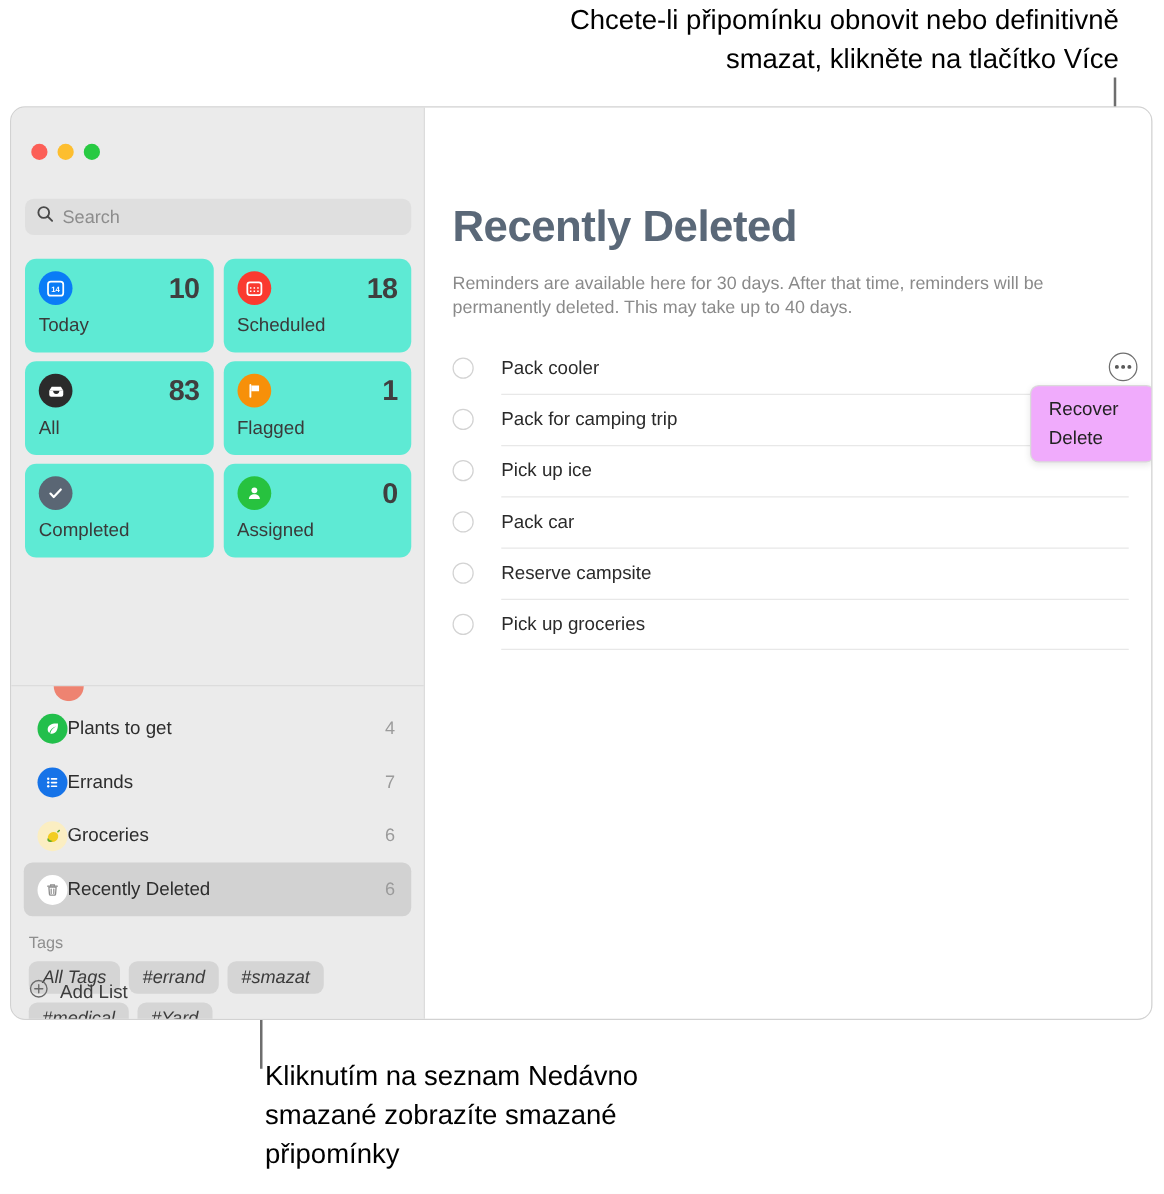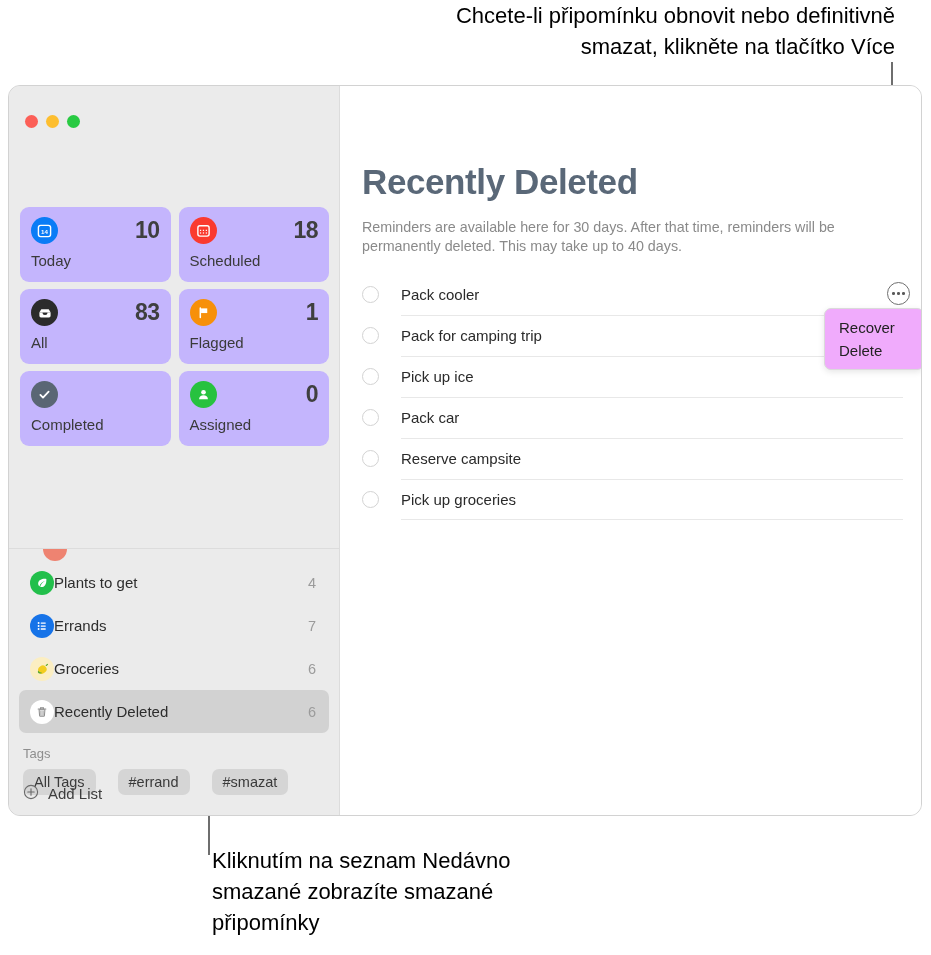--- a/index.html
+++ b/index.html
@@ -71,21 +71,21 @@
   }
 
   .tiles {
     position: absolute; left: 11px; top: 121px;
     width: 309px;
     display: grid;
     grid-template-columns: 1fr 1fr;
     gap: 7px 8px;
   }
   .tile {
-    background: #c4b5fd;
+    background: #5eead4;
     border-radius: 9px;
     height: 75px;
     padding: 10px 11px 0 11px;
     position: relative;
   }
   .tile-top { display: flex; align-items: center; justify-content: space-between; }
   .tile-count {
     font-size: 23px; font-weight: bold; color: #3f3f3f; letter-spacing: -0.5px;
   }
   .tile-label {
@@ -133,21 +133,21 @@
   .li-green { background: #22bf4b; }
   .li-blue { background: #1673e8; }
   .li-lemon { background: #fbeec2; }
   .li-white { background: #ffffff; }
   .list-name { flex: 1; font-size: 15px; color: #2d2d2d; }
   .list-count { font-size: 14.5px; color: #9b9b9b; }
 
   
   .tags-wrap { position: absolute; left: 0; top: 660px; right: 0; padding: 0 14px; }
   .tags-title { font-size: 13px; color: #8e8e8e; margin-bottom: 8px; }
-  .tag-rows { display: flex; flex-wrap: wrap; gap: 22px; }
+  .tag-rows { display: flex; flex-wrap: wrap; gap: 7px; font-style: italic; }
   .tag {
     background: #d5d5d5;
     border-radius: 7px;
     padding: 5px 11px;
     font-size: 14.5px;
     color: #3a3a3a;
   }
 
   .add-list {
     position: absolute; left: 14px; bottom: 12px;
@@ -240,20 +240,29 @@
   <div class="window">
 
     <div class="sidebar">
 
       <div class="traffic">
         <span class="tl red"></span>
         <span class="tl yellow"></span>
         <span class="tl green"></span>
       </div>
 
+      <div class="search-field">
+        <span>
+          <svg width="14" height="14" viewBox="0 0 14 14">
+            <circle cx="6" cy="6" r="4.3" fill="none" stroke="#4a4a4a" stroke-width="1.5"></circle>
+            <line x1="9.2" y1="9.2" x2="12.7" y2="12.7" stroke="#4a4a4a" stroke-width="1.5" stroke-linecap="round"></line>
+          </svg>
+        </span>
+        <span class="ph">Search</span>
+      </div>
 
       <div class="tiles">
 
         <div class="tile">
           <div class="tile-top">
             <span class="badge blue">
               <svg width="15" height="15" viewBox="0 0 16 16">
                 <rect x="1.5" y="2.5" width="13" height="12" rx="2.4" fill="none" stroke="#fff" stroke-width="1.5"></rect>
                 <text x="8" y="11.3" font-size="6.6" fill="#fff" text-anchor="middle" font-family="Liberation Sans, sans-serif" font-weight="bold">14</text>
               </svg>

